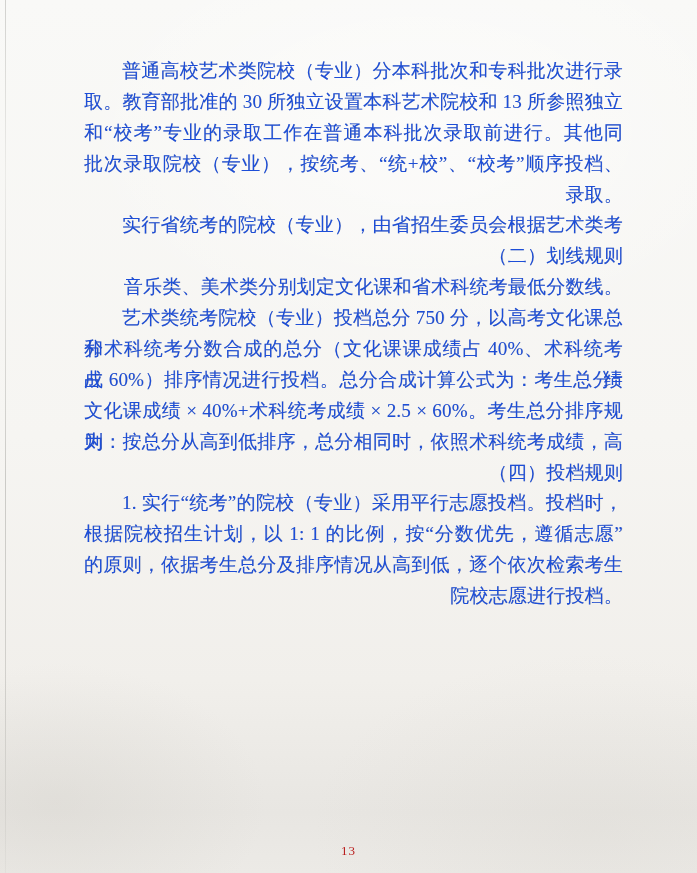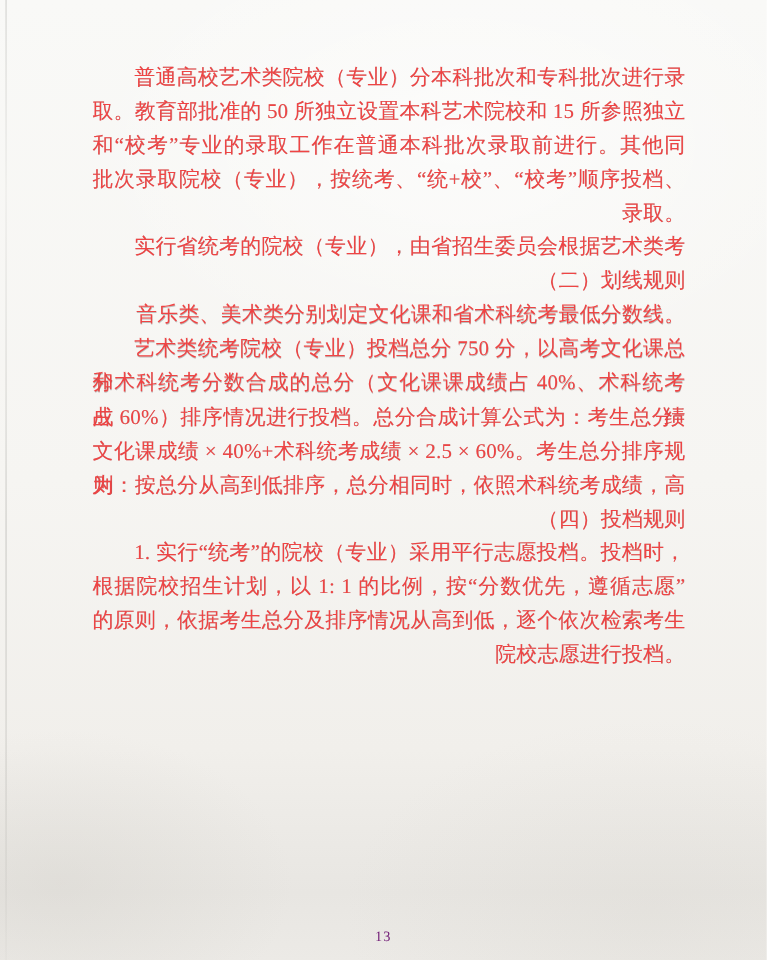--- a/index.html
+++ b/index.html
@@ -29,21 +29,21 @@
       rgba(160,160,155,0.15) 20%,
       rgba(140,140,135,0.40) 55%,
       rgba(140,140,135,0.30) 80%,
       rgba(150,150,145,0.08) 100%);
   }
   .text-block {
     position: absolute;
     left: 84px;
     top: 56px;
     width: 539px;
-    color: #ef4444;
+    color: #1d4ed8;
     text-shadow: 0.3px 0.3px 0.6px rgba(80,80,80,0.35);
   }
   .line {
     font-size: 19px;
     line-height: 30.9px;
     height: 30.9px;
     text-align: right;
     letter-spacing: 0.2px;
     white-space: normal;
   }
@@ -55,32 +55,32 @@
   .line.i {
     text-indent: 2em;
   }
   .page-num {
     position: absolute;
     top: 843px;
     left: 0;
     width: 100%;
     text-align: center;
     font-size: 13px;
-    color: #701a75;
+    color: #b91c1c;
     letter-spacing: 1px;
   }
 </style>
 </head>
 <body>
 
 <div class="edge-line"></div>
 
 <div class="text-block">
     <div class="line j i">普通高校艺术类院校（专业）分本科批次和专科批次进行录</div>
-    <div class="line j">取。教育部批准的 50 所独立设置本科艺术院校和 15 所参照独立</div>
+    <div class="line j">取。教育部批准的 30 所独立设置本科艺术院校和 13 所参照独立</div>
     <div class="line j">和“校考”专业的录取工作在普通本科批次录取前进行。其他同</div>
     <div class="line j">批次录取院校（专业），按统考、“统+校”、“校考”顺序投档、</div>
     <div class="line">录取。</div>
     <div class="line j i">实行省统考的院校（专业），由省招生委员会根据艺术类考</div>
     <div class="line i">（二）划线规则</div>
     <div class="line">音乐类、美术类分别划定文化课和省术科统考最低分数线。</div>
     <div class="line j i">艺术类统考院校（专业）投档总分 750 分，以高考文化课总分</div>
     <div class="line j">和术科统考分数合成的总分（文化课课成绩占 40%、术科统考成绩</div>
     <div class="line j">占 60%）排序情况进行投档。总分合成计算公式为：考生总分=</div>
     <div class="line j">文化课成绩 × 40%+术科统考成绩 × 2.5 × 60%。考生总分排序规则</div>

